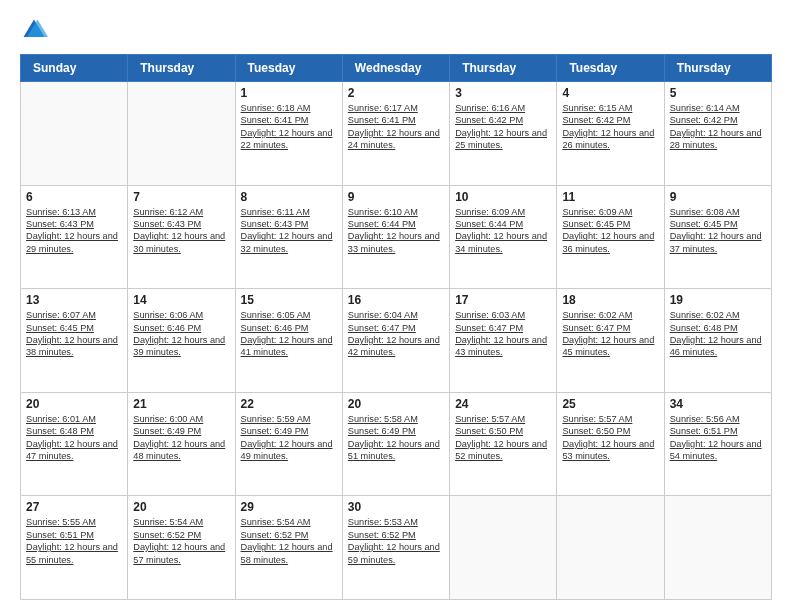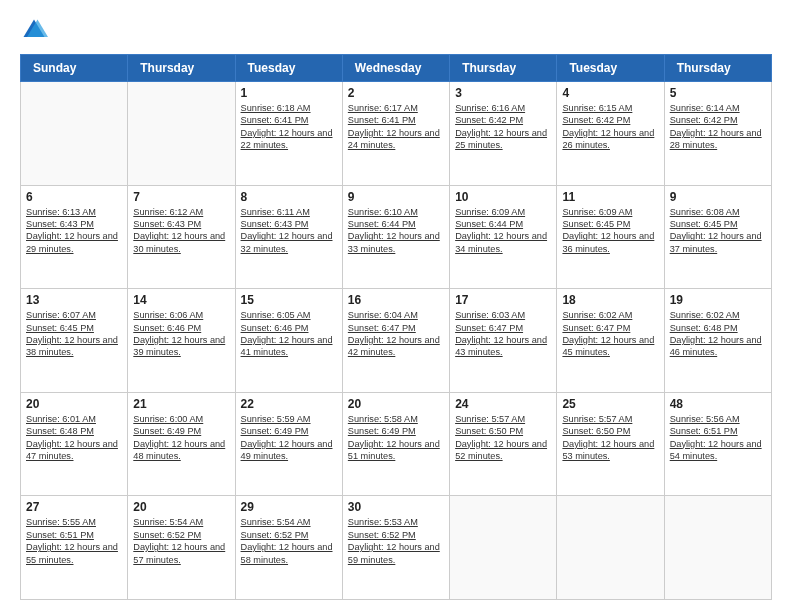--- a/index.html
+++ b/index.html
@@ -157,21 +157,21 @@
           <td><span class="day-number">18</span><span class="cell-text">Sunrise: 6:02 AM<br>Sunset: 6:47 PM<br>Daylight: 12 hours and 45 minutes.</span></td>
           <td><span class="day-number">19</span><span class="cell-text">Sunrise: 6:02 AM<br>Sunset: 6:48 PM<br>Daylight: 12 hours and 46 minutes.</span></td>
         </tr>
         <tr>
           <td><span class="day-number">20</span><span class="cell-text">Sunrise: 6:01 AM<br>Sunset: 6:48 PM<br>Daylight: 12 hours and 47 minutes.</span></td>
           <td><span class="day-number">21</span><span class="cell-text">Sunrise: 6:00 AM<br>Sunset: 6:49 PM<br>Daylight: 12 hours and 48 minutes.</span></td>
           <td><span class="day-number">22</span><span class="cell-text">Sunrise: 5:59 AM<br>Sunset: 6:49 PM<br>Daylight: 12 hours and 49 minutes.</span></td>
           <td><span class="day-number">20</span><span class="cell-text">Sunrise: 5:58 AM<br>Sunset: 6:49 PM<br>Daylight: 12 hours and 51 minutes.</span></td>
           <td><span class="day-number">24</span><span class="cell-text">Sunrise: 5:57 AM<br>Sunset: 6:50 PM<br>Daylight: 12 hours and 52 minutes.</span></td>
           <td><span class="day-number">25</span><span class="cell-text">Sunrise: 5:57 AM<br>Sunset: 6:50 PM<br>Daylight: 12 hours and 53 minutes.</span></td>
-          <td><span class="day-number">48</span><span class="cell-text">Sunrise: 5:56 AM<br>Sunset: 6:51 PM<br>Daylight: 12 hours and 54 minutes.</span></td>
+          <td><span class="day-number">34</span><span class="cell-text">Sunrise: 5:56 AM<br>Sunset: 6:51 PM<br>Daylight: 12 hours and 54 minutes.</span></td>
         </tr>
         <tr>
           <td><span class="day-number">27</span><span class="cell-text">Sunrise: 5:55 AM<br>Sunset: 6:51 PM<br>Daylight: 12 hours and 55 minutes.</span></td>
           <td><span class="day-number">20</span><span class="cell-text">Sunrise: 5:54 AM<br>Sunset: 6:52 PM<br>Daylight: 12 hours and 57 minutes.</span></td>
           <td><span class="day-number">29</span><span class="cell-text">Sunrise: 5:54 AM<br>Sunset: 6:52 PM<br>Daylight: 12 hours and 58 minutes.</span></td>
           <td><span class="day-number">30</span><span class="cell-text">Sunrise: 5:53 AM<br>Sunset: 6:52 PM<br>Daylight: 12 hours and 59 minutes.</span></td>
           <td class="empty"></td>
           <td class="empty"></td>
           <td class="empty"></td>
         </tr>

